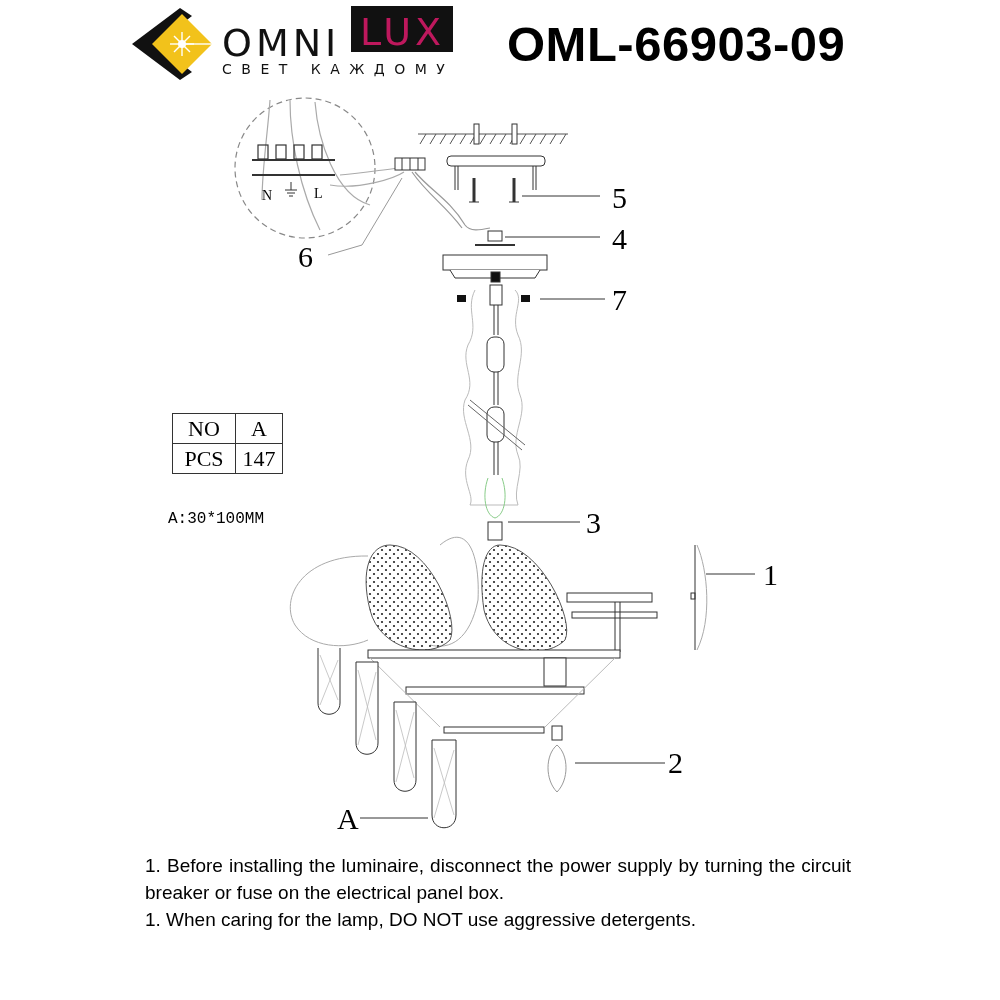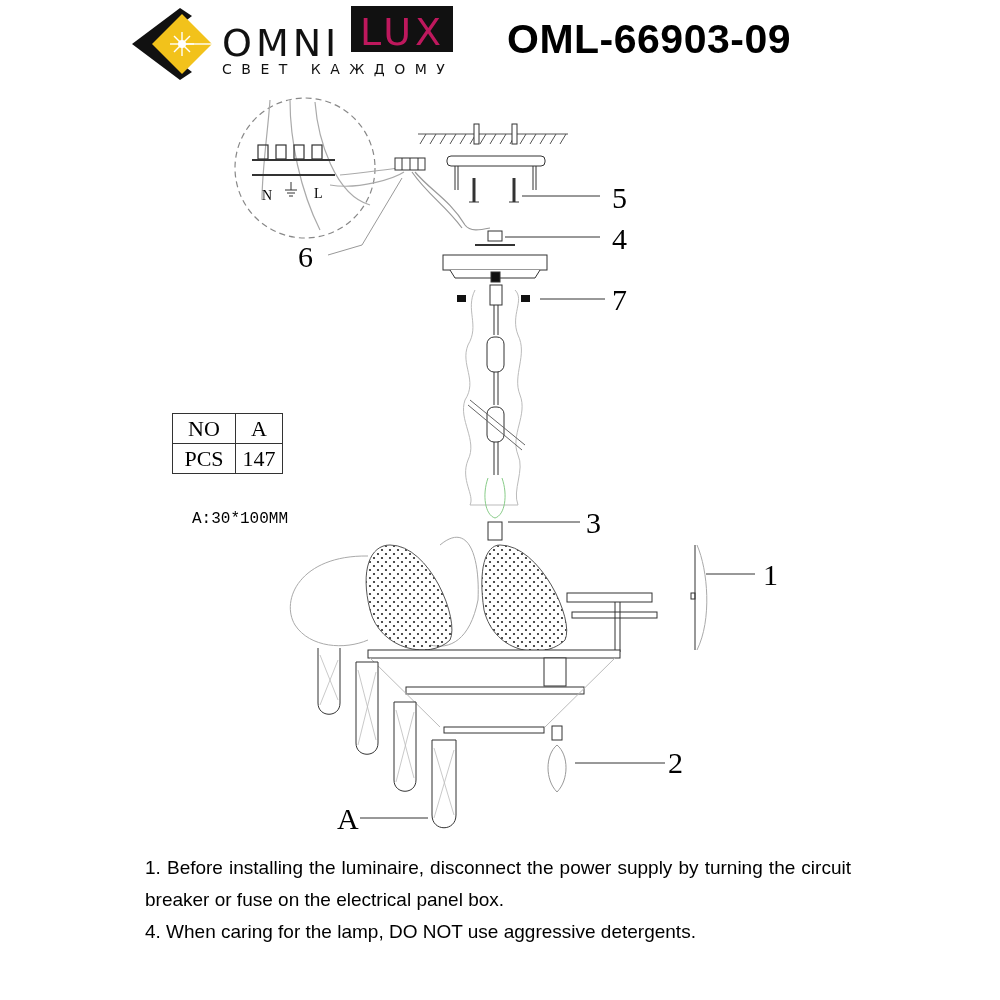--- a/index.html
+++ b/index.html
@@ -3,26 +3,26 @@
 <meta charset="utf-8">
 <style>
   html, body { margin: 0; padding: 0; background: #ffffff; }
   body { width: 1000px; height: 1000px; position: relative; overflow: hidden; font-family: "Liberation Sans", sans-serif; color: #000; }
   .abs { position: absolute; }
   .logo-word { font-family: "DejaVu Sans", sans-serif; font-size: 38px; letter-spacing: 4px; font-weight: 400; }
   .logo-omni { left: 222px; top: 21px; color: #111; }
   .logo-lux-box { left: 351px; top: 6px; width: 102px; height: 46px; background: #111; }
   .logo-lux { left: 360px; top: 10px; color: #be185d; }
   .logo-tag { left: 222px; top: 61px; font-family: "DejaVu Sans", sans-serif; font-size: 14px; letter-spacing: 9.5px; color: #111; }
-  .model { left: 507px; top: 16px; font-family: "Liberation Sans", sans-serif; font-weight: 700; font-size: 41px; letter-spacing: 0.5px; }
+  .model { left: 507px; top: 16px; font-family: "Liberation Sans", sans-serif; font-weight: 700; font-size: 49px; letter-spacing: 0.5px; }
   .callout { font-family: "Liberation Serif", serif; font-size: 30px; }
   .spec-table { left: 172px; top: 413px; border-collapse: collapse; font-family: "Liberation Serif", serif; font-size: 22px; padding-left: 37px; }
   .spec-table td { border: 1px solid #333; padding: 0 4px; height: 29px; text-align: center; }
-  .spec-note { left: 192px; top: 510px; font-family: "Liberation Mono", monospace; font-size: 16px; }
-  .notes { left: 145px; top: 852px; width: 706px; font-family: "Liberation Sans", sans-serif; font-size: 19px; line-height: 32px; }
+  .spec-note { left: 168px; top: 510px; font-family: "Liberation Mono", monospace; font-size: 16px; }
+  .notes { left: 145px; top: 852px; width: 706px; font-family: "Liberation Sans", sans-serif; font-size: 19px; line-height: 27px; }
   .notes p { margin: 0; text-align: justify; }
   svg { position: absolute; left: 0; top: 0; }
 </style>
 </head>
 <body>
 
 <div>
   <svg width="220" height="90" style="left:0;top:0">
     <polygon points="180,8 132,44 180,80 192,72 156,44 192,16" fill="#111"></polygon>
     <polygon points="182,14 212,44 182,74 152,44" fill="#f2c21b"></polygon>
@@ -217,14 +217,14 @@
   <tr>
     <td>PCS</td>
     <td>147</td>
   </tr>
 </tbody>
   </table>
 <div class="abs spec-note">A:30*100MM</div>
 
 <div class="abs notes">
   <p>1. Before installing the luminaire, disconnect the power supply by turning the circuit breaker or fuse on the electrical panel box.</p>
-  <p>4. When caring for the lamp, DO NOT use aggressive detergents.</p>
+  <p>1. When caring for the lamp, DO NOT use aggressive detergents.</p>
 </div>
 
 </body></html>

